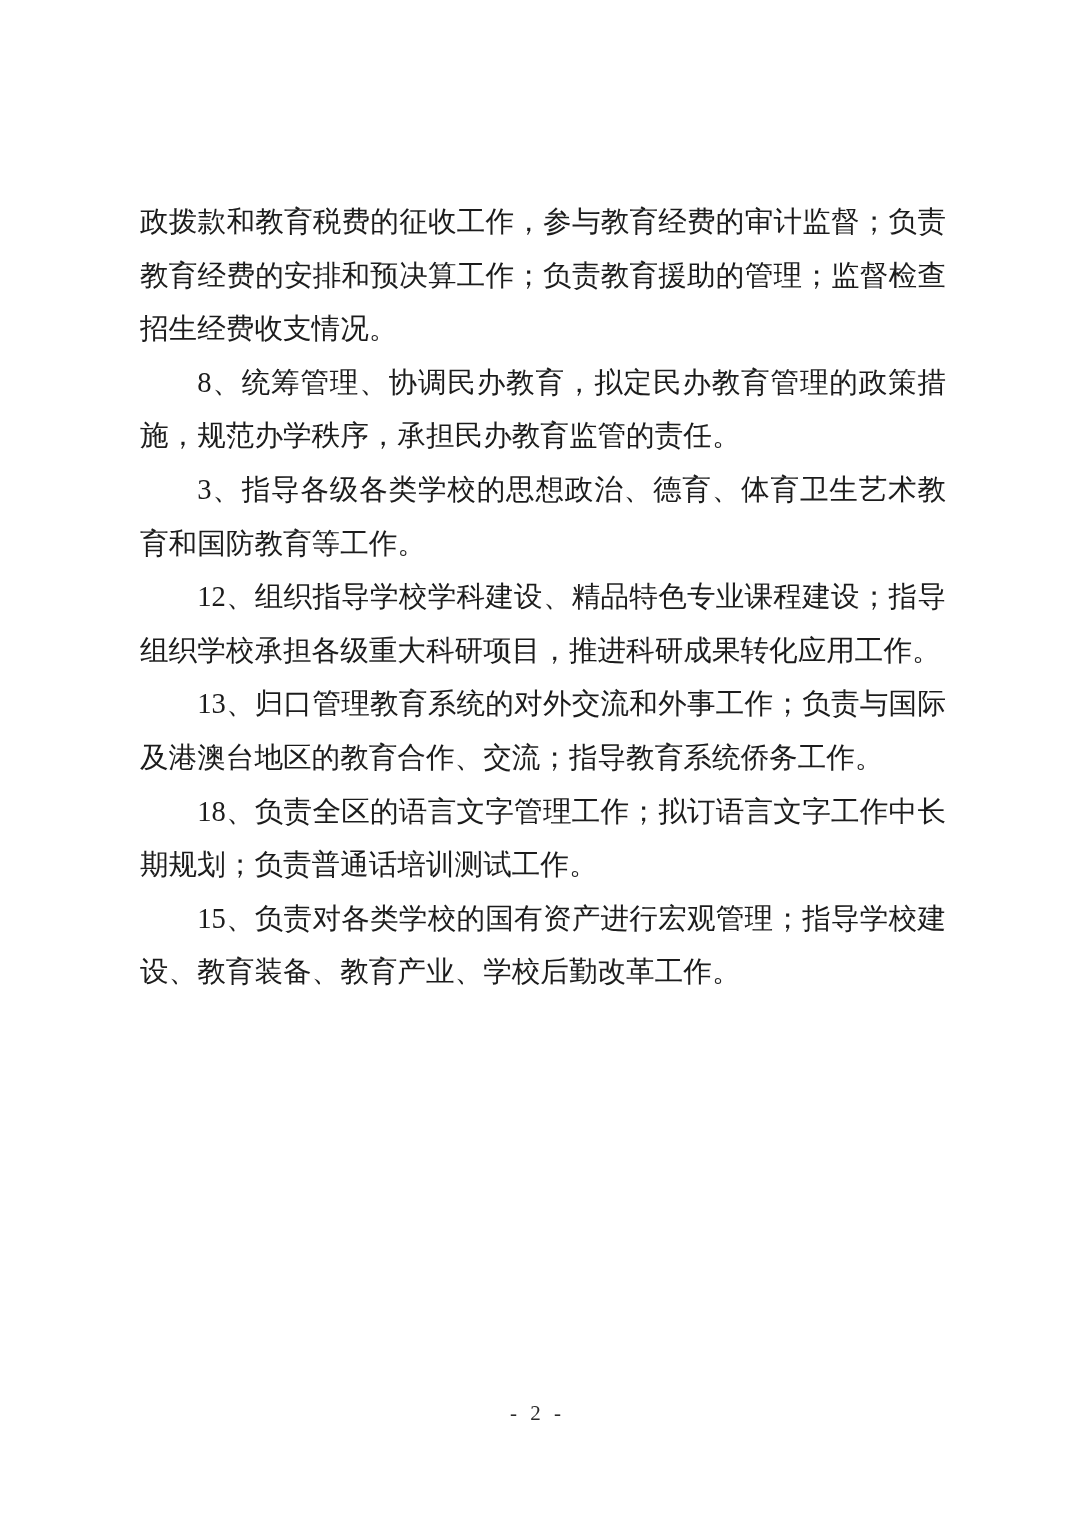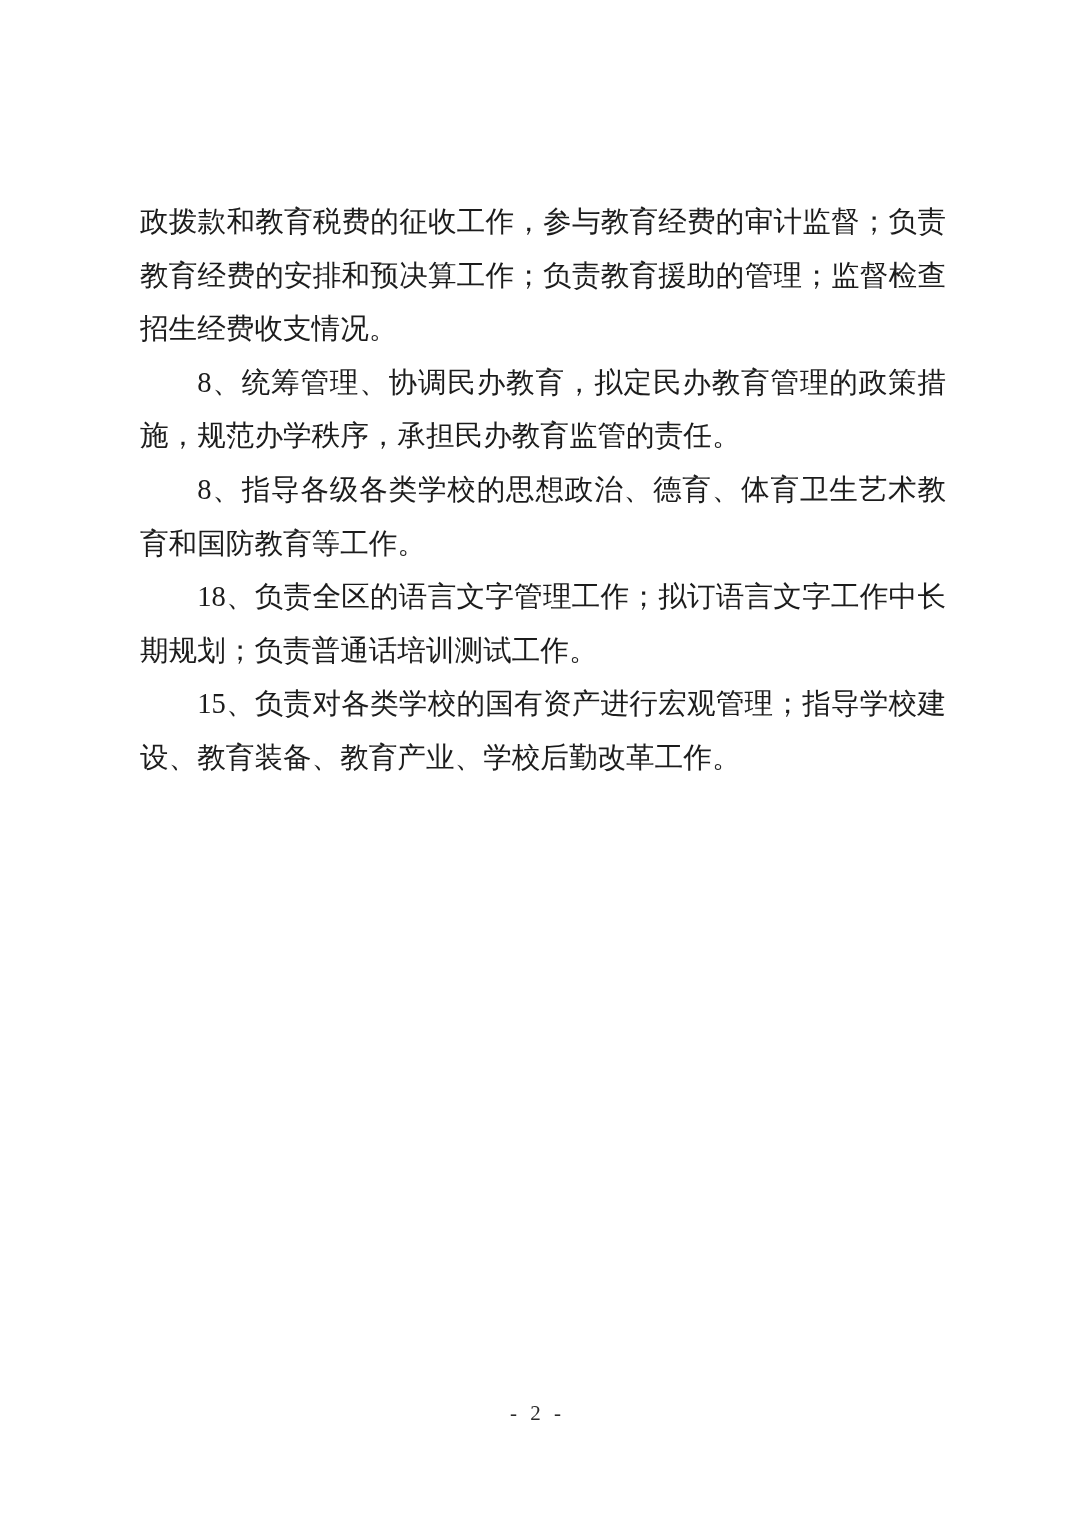--- a/index.html
+++ b/index.html
@@ -53,20 +53,22 @@
   }
 </style>
 </head>
 <body>
 
 <div class="page">
 
   <div class="doc-body">
     <p class="no-indent">政拨款和教育税费的征收工作，参与教育经费的审计监督；负责教育经费的安排和预决算工作；负责教育援助的管理；监督检查招生经费收支情况。</p>
     <p>8、统筹管理、协调民办教育，拟定民办教育管理的政策措施，规范办学秩序，承担民办教育监管的责任。</p>
-    <p>8、指导各级各类学校的思想政治、德育、体育卫生艺术教育和国防教育等工作。</p>
+    <p>3、指导各级各类学校的思想政治、德育、体育卫生艺术教育和国防教育等工作。</p>
+    <p>12、组织指导学校学科建设、精品特色专业课程建设；指导组织学校承担各级重大科研项目，推进科研成果转化应用工作。</p>
+    <p>13、归口管理教育系统的对外交流和外事工作；负责与国际及港澳台地区的教育合作、交流；指导教育系统侨务工作。</p>
     <p>18、负责全区的语言文字管理工作；拟订语言文字工作中长期规划；负责普通话培训测试工作。</p>
     <p>15、负责对各类学校的国有资产进行宏观管理；指导学校建设、教育装备、教育产业、学校后勤改革工作。</p>
   </div>
 
   <div class="page-footer">- 2 -</div>
 
 </div>
 
 </body></html>

